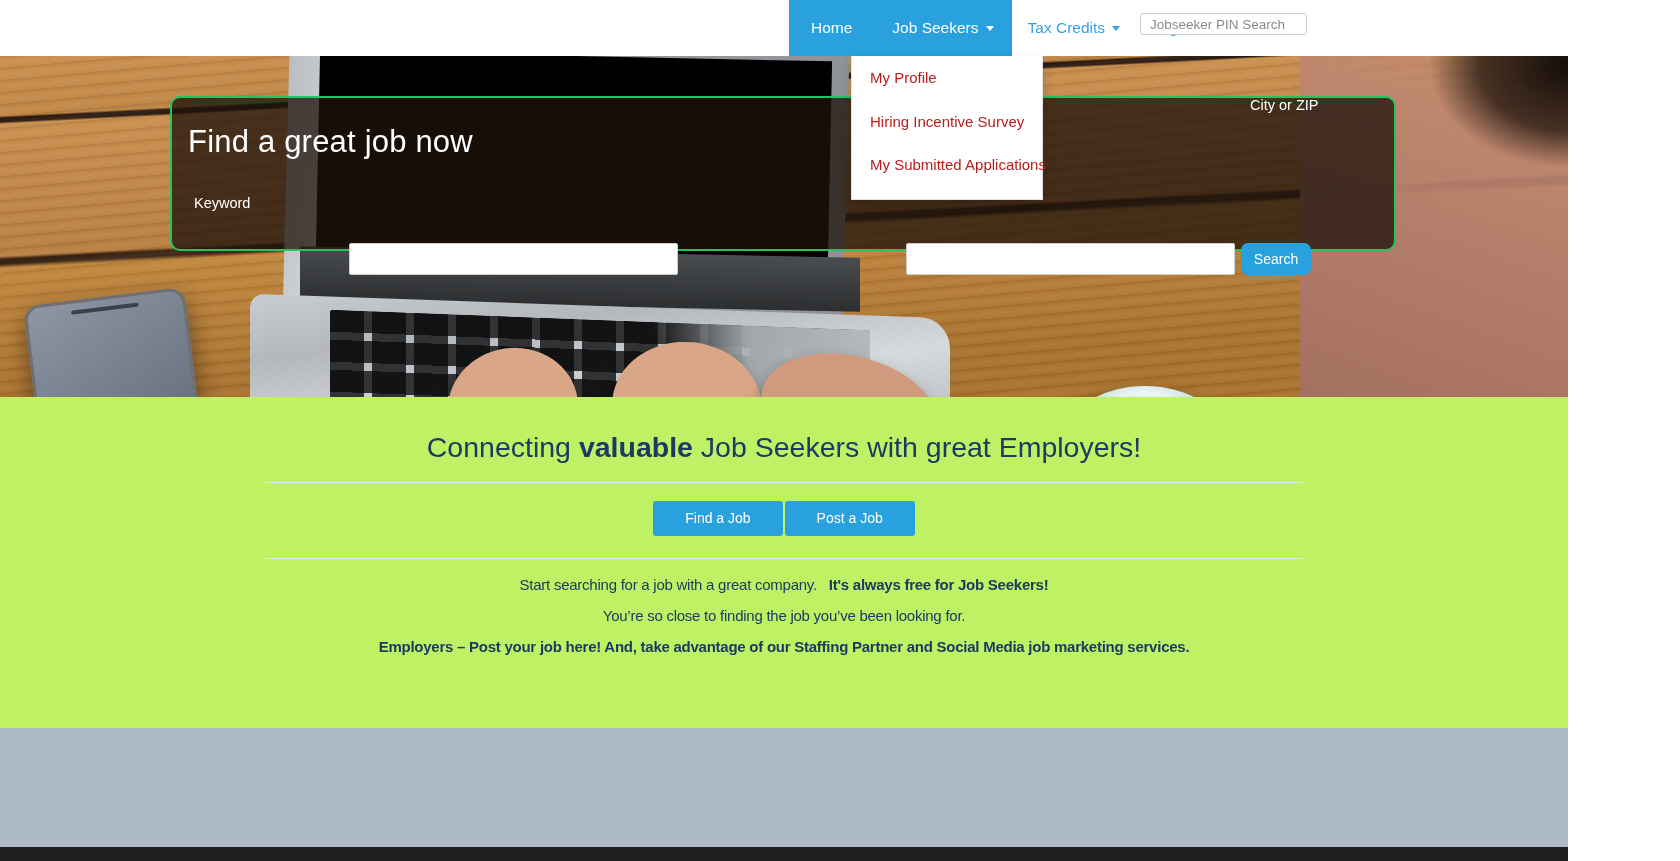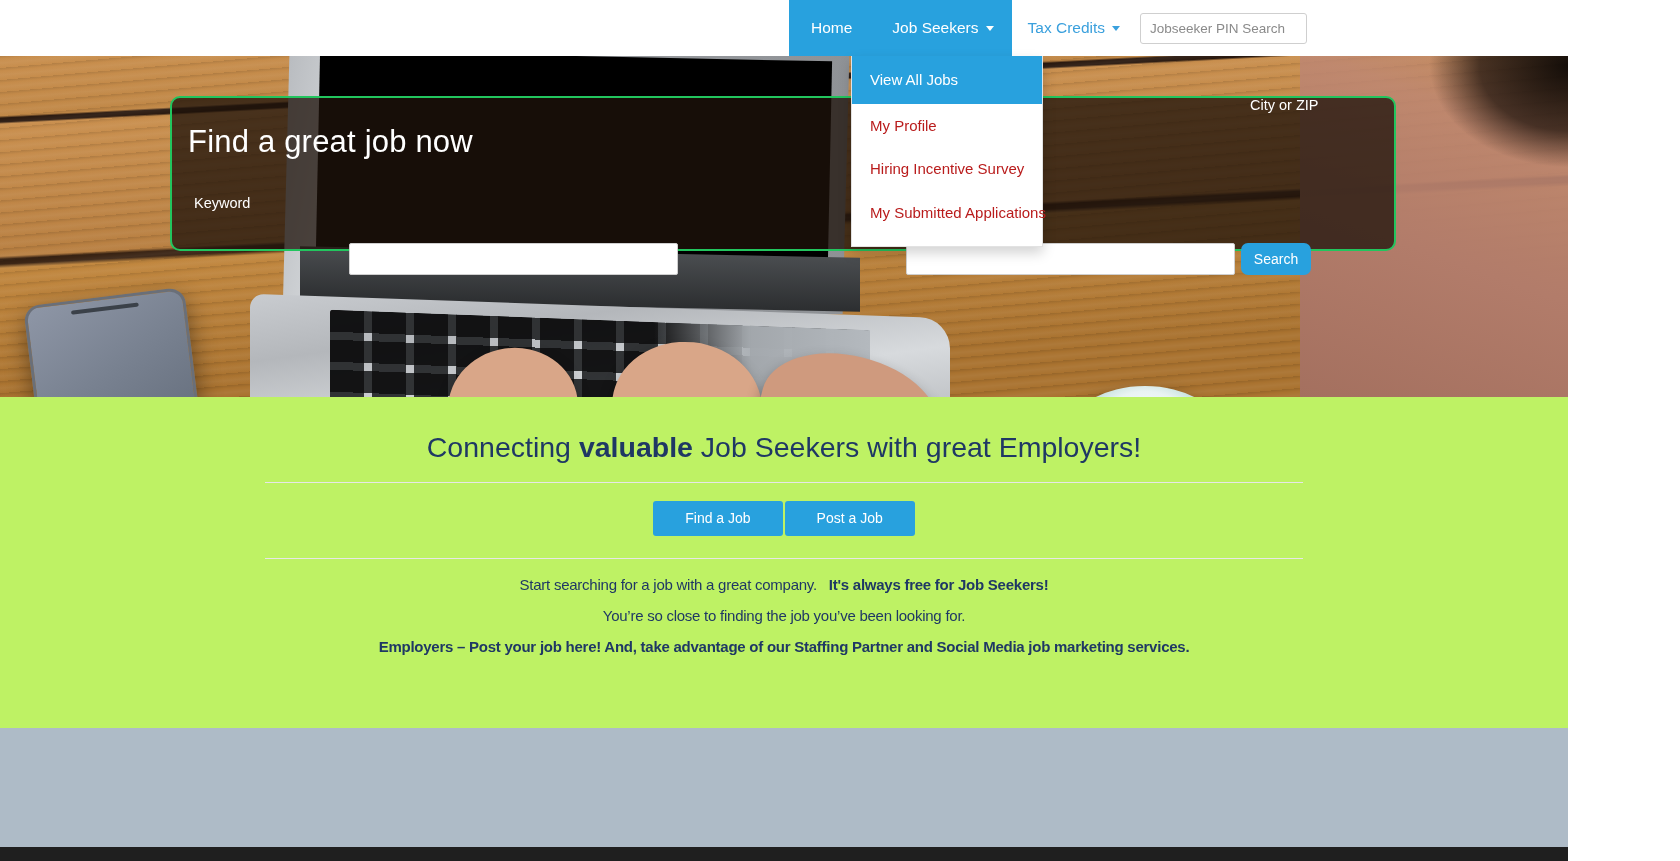--- a/index.html
+++ b/index.html
@@ -50,21 +50,21 @@
     width: 0; height: 0;
     margin-left: 7px;
     border-left: 4.5px solid transparent;
     border-right: 4.5px solid transparent;
     border-top: 5px solid currentColor;
     vertical-align: middle;
   }
   .pin-input {
     position: absolute;
     left: 1140px; top: 13px;
-    width: 167px; height: 31px;
+    width: 167px; height: 22px;
     border: 1px solid #cfcfcf;
     border-radius: 3px;
     background: #fff;
     font-size: 13.5px;
     color: #333;
     padding: 0 9px;
     font-family: "Liberation Sans", sans-serif;
     outline: none;
   }
   .pin-input::placeholder { color: #8a8a8a; }
@@ -473,17 +473,16 @@
       <span class="caret"></span>
     </a>
     <a class="nav-item">
       <span>Logout</span>
     </a>
   </div>
   <input class="pin-input" type="text" placeholder="Jobseeker PIN Search" style="">
 </div>
 
 <div class="dropdown">
-  <a class="dd-item sel">View All Jobs</a>
   <a class="dd-item">My Profile</a>
   <a class="dd-item">Hiring Incentive Survey</a>
   <a class="dd-item">My Submitted Applications</a>
 </div>
 
 </body></html>

